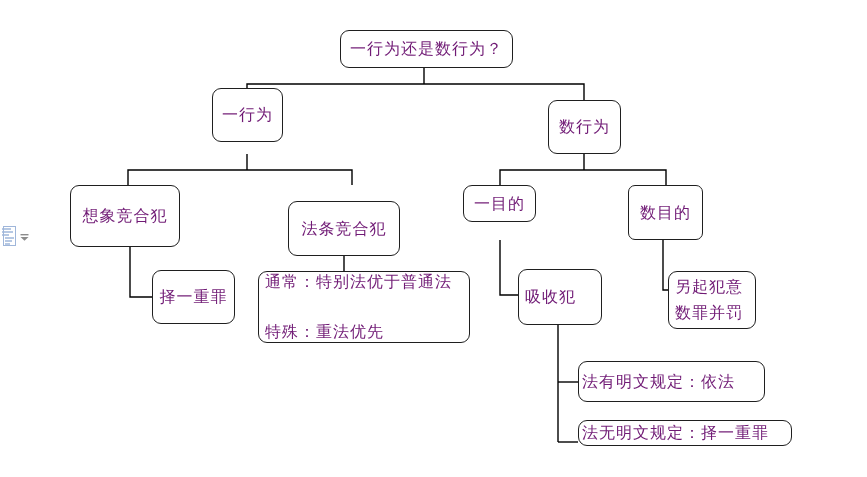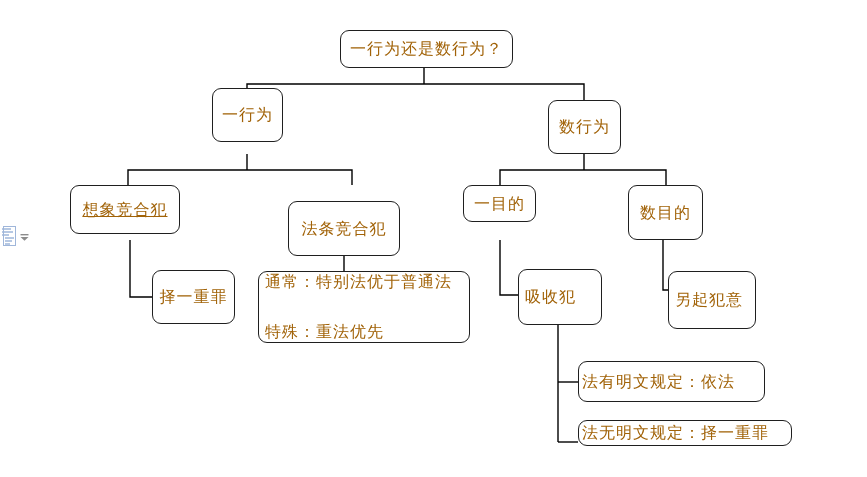--- a/index.html
+++ b/index.html
@@ -5,21 +5,21 @@
   html,body{margin:0;padding:0;background:#ffffff;}
   .stage{
     position:relative;width:867px;height:477px;background:#ffffff;overflow:hidden;
     font-family:"Liberation Serif","DejaVu Serif",serif;
   }
   svg.wires{position:absolute;left:0;top:0;pointer-events:none;}
   .node{
     position:absolute;box-sizing:border-box;background:#ffffff;
     border:1.6px solid #1f1f1f;border-radius:9px;
     display:flex;flex-direction:column;justify-content:center;
-    font-size:16px;color:#a16207;letter-spacing:1px;line-height:1.6;
+    font-size:16px;color:#701a75;letter-spacing:1px;line-height:1.6;
     white-space:nowrap;
   }
   .node.center{align-items:center;text-align:center;}
   .node.left{align-items:flex-start;text-align:left;padding-left:6px;padding-right:3px;}
   .node .nline{display:block;}
   .paste-btn{
     position:absolute;left:1px;top:225px;width:34px;height:32px;
     display:flex;align-items:flex-start;
   }
   .paste-btn .arrow{margin-left:3px;margin-top:9px;display:block;}
@@ -73,51 +73,52 @@
     </div>
 
     <div class="node center" style="left:212px;top:88px;width:71px;height:54px;">
       <span class="nline">一行为</span>
     </div>
 
     <div class="node center" style="left:548px;top:100px;width:73px;height:54px;">
       <span class="nline">数行为</span>
     </div>
 
-    <div class="node center" style="left:70px;top:185px;width:110px;height:49px;text-decoration:underline;">
+    <div class="node center" style="left:70px;top:185px;width:110px;height:62px;">
       <span class="nline">想象竞合犯</span>
     </div>
 
     <div class="node center" style="left:288px;top:185px;width:112px;height:55px;margin-top:16px;">
       <span class="nline">法条竞合犯</span>
     </div>
 
     <div class="node center" style="left:463px;top:185px;width:73px;height:37px;">
       <span class="nline">一目的</span>
     </div>
 
-    <div class="node center" style="left:628px;top:185px;width:75px;height:55px;">
+    <div class="node center" style="left:628px;top:185px;width:75px;height:55px;border-radius:7px;">
       <span class="nline">数目的</span>
     </div>
 
     <div class="node center" style="left:152px;top:270px;width:83px;height:54px;">
       <span class="nline">择一重罪</span>
     </div>
 
     <div class="node left" style="left:258px;top:271px;width:212px;height:72px;gap:24px;">
       <span class="nline">通常：特别法优于普通法</span>
       <span class="nline">特殊：重法优先</span>
     </div>
 
     <div class="node left" style="left:518px;top:269px;width:84px;height:56px;">
       <span class="nline">吸收犯</span>
     </div>
 
     <div class="node left" style="left:668px;top:271px;width:88px;height:58px;">
       <span class="nline">另起犯意</span>
+      <span class="nline">数罪并罚</span>
     </div>
 
     <div class="node left" style="left:578px;top:361px;width:187px;height:41px;padding-left:3px;justify-content:center;">
       <span class="nline">法有明文规定：依法</span>
     </div>
 
     <div class="node left" style="left:578px;top:420px;width:214px;height:26px;padding-left:3px;">
       <span class="nline">法无明文规定：择一重罪</span>
     </div>
 

